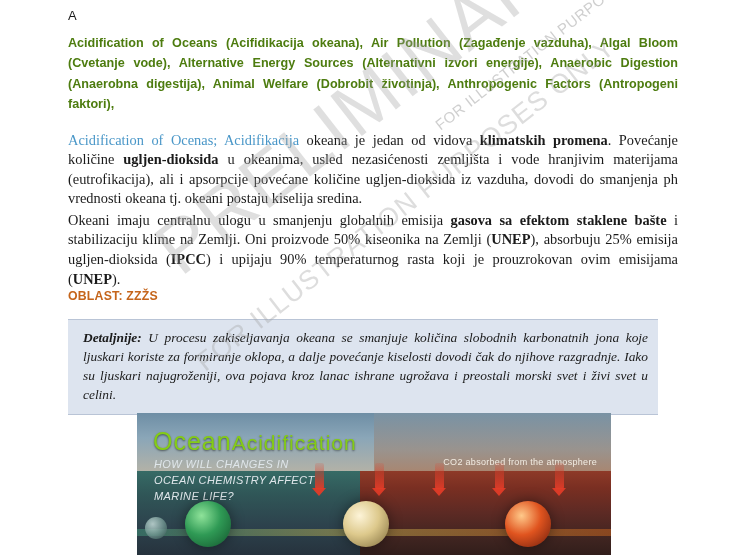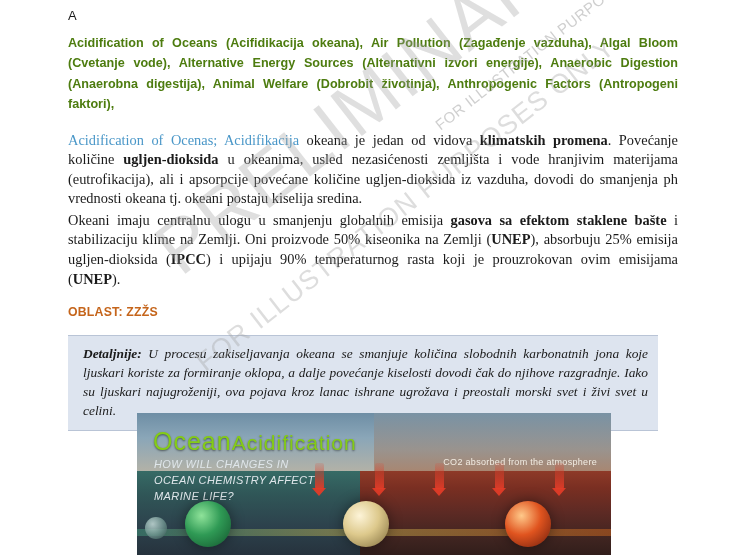--- a/index.html
+++ b/index.html
@@ -62,21 +62,21 @@
     margin-bottom: 2px;
   }
   b.strong {
     font-weight: bold;
   }
   .oblast {
     font-family: "Liberation Sans", sans-serif;
     font-size: 12.3px;
     font-weight: bold;
     color: #c5651b;
-    margin-top: 16px;
+    margin-top: 0;
     letter-spacing: 0.2px;
   }
   .detail-box {
     margin-top: 16px;
     background: #dde4ef;
     border-top: 1px solid #b9c4d6;
     border-bottom: 1px solid #b9c4d6;
     padding: 8px 10px 10px 15px;
     font-style: italic;
     font-size: 13.4px;

